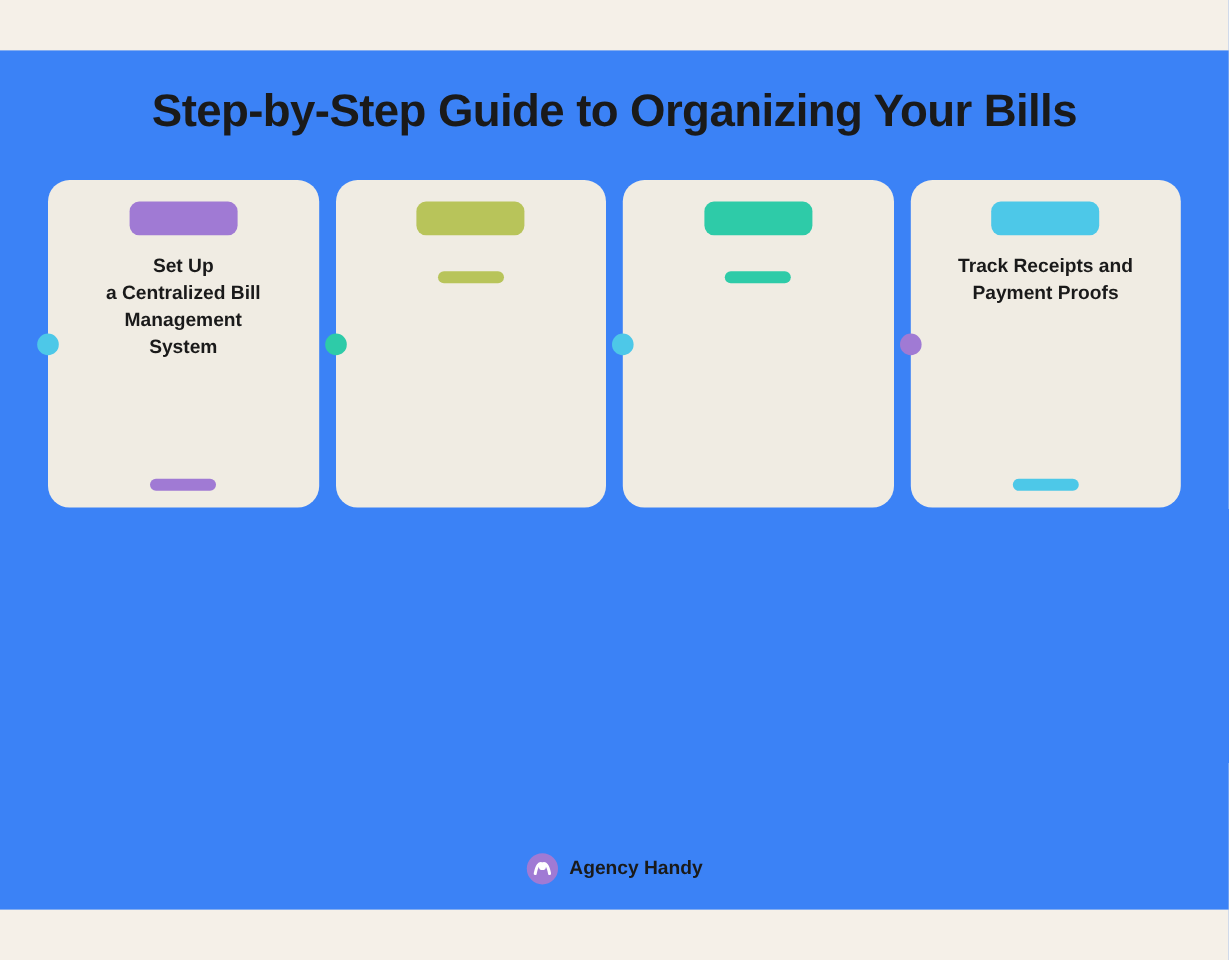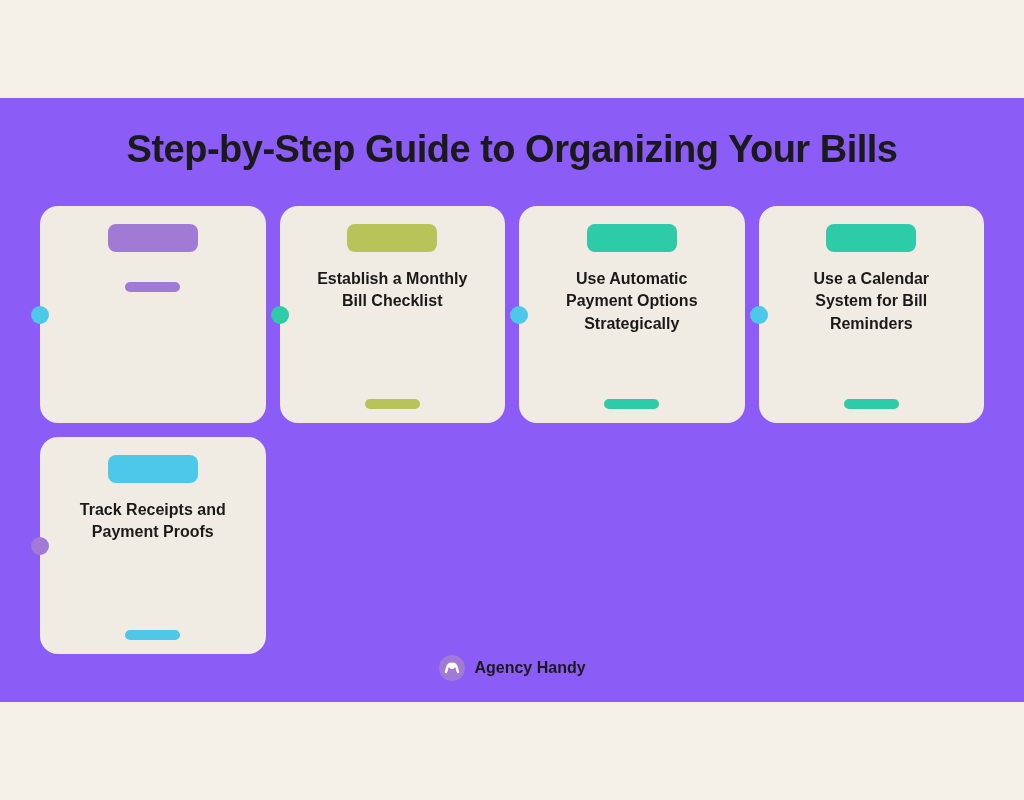--- a/index.html
+++ b/index.html
@@ -11,22 +11,22 @@
       height: 800px;
       overflow: hidden;
       display: flex;
       flex-direction: column;
       align-items: center;
       justify-content: center;
     }
 
     .page-wrapper {
       width: 1024px;
-      height: 604px;
-      background-color: #8b5cf6;
+      height: 716px;
+      background-color: #3b82f6;
       display: flex;
       flex-direction: column;
       align-items: center;
       padding: 30px 40px 20px;
     }
 
     .main-title {
       font-size: 38px;
       font-weight: 800;
       color: #1a1a1a;
@@ -123,45 +123,38 @@
 <body>
 
 <div class="page-wrapper">
   <h1 class="main-title">Step-by-Step Guide to Organizing Your Bills</h1>
 
   <div class="grid-container">
 
     <div class="card">
       <div class="card-color-bar purple"></div>
       <div class="card-dot blue-dot"></div>
+      <div class="card-title">Set Up<br>a Centralized Bill<br>Management<br>System</div>
       <div class="card-bottom-bar purple"></div>
     </div>
 
 
     <div class="card">
       <div class="card-color-bar olive"></div>
       <div class="card-dot teal-dot"></div>
-      <div class="card-title">Establish a Monthly<br>Bill Checklist</div>
       <div class="card-bottom-bar olive"></div>
     </div>
 
     <div class="card">
       <div class="card-color-bar teal"></div>
       <div class="card-dot blue-dot"></div>
-      <div class="card-title">Use Automatic<br>Payment Options<br>Strategically</div>
       <div class="card-bottom-bar teal"></div>
     </div>
 
 
-    <div class="card">
-      <div class="card-color-bar teal"></div>
-      <div class="card-dot blue-dot"></div>
-      <div class="card-title">Use a Calendar<br>System for Bill<br>Reminders</div>
-      <div class="card-bottom-bar teal"></div>
-    </div>
 
     <div class="card">
       <div class="card-color-bar blue"></div>
       <div class="card-dot purple-dot"></div>
       <div class="card-title">Track Receipts and<br>Payment Proofs</div>
       <div class="card-bottom-bar blue"></div>
     </div>
 
 
   </div>

